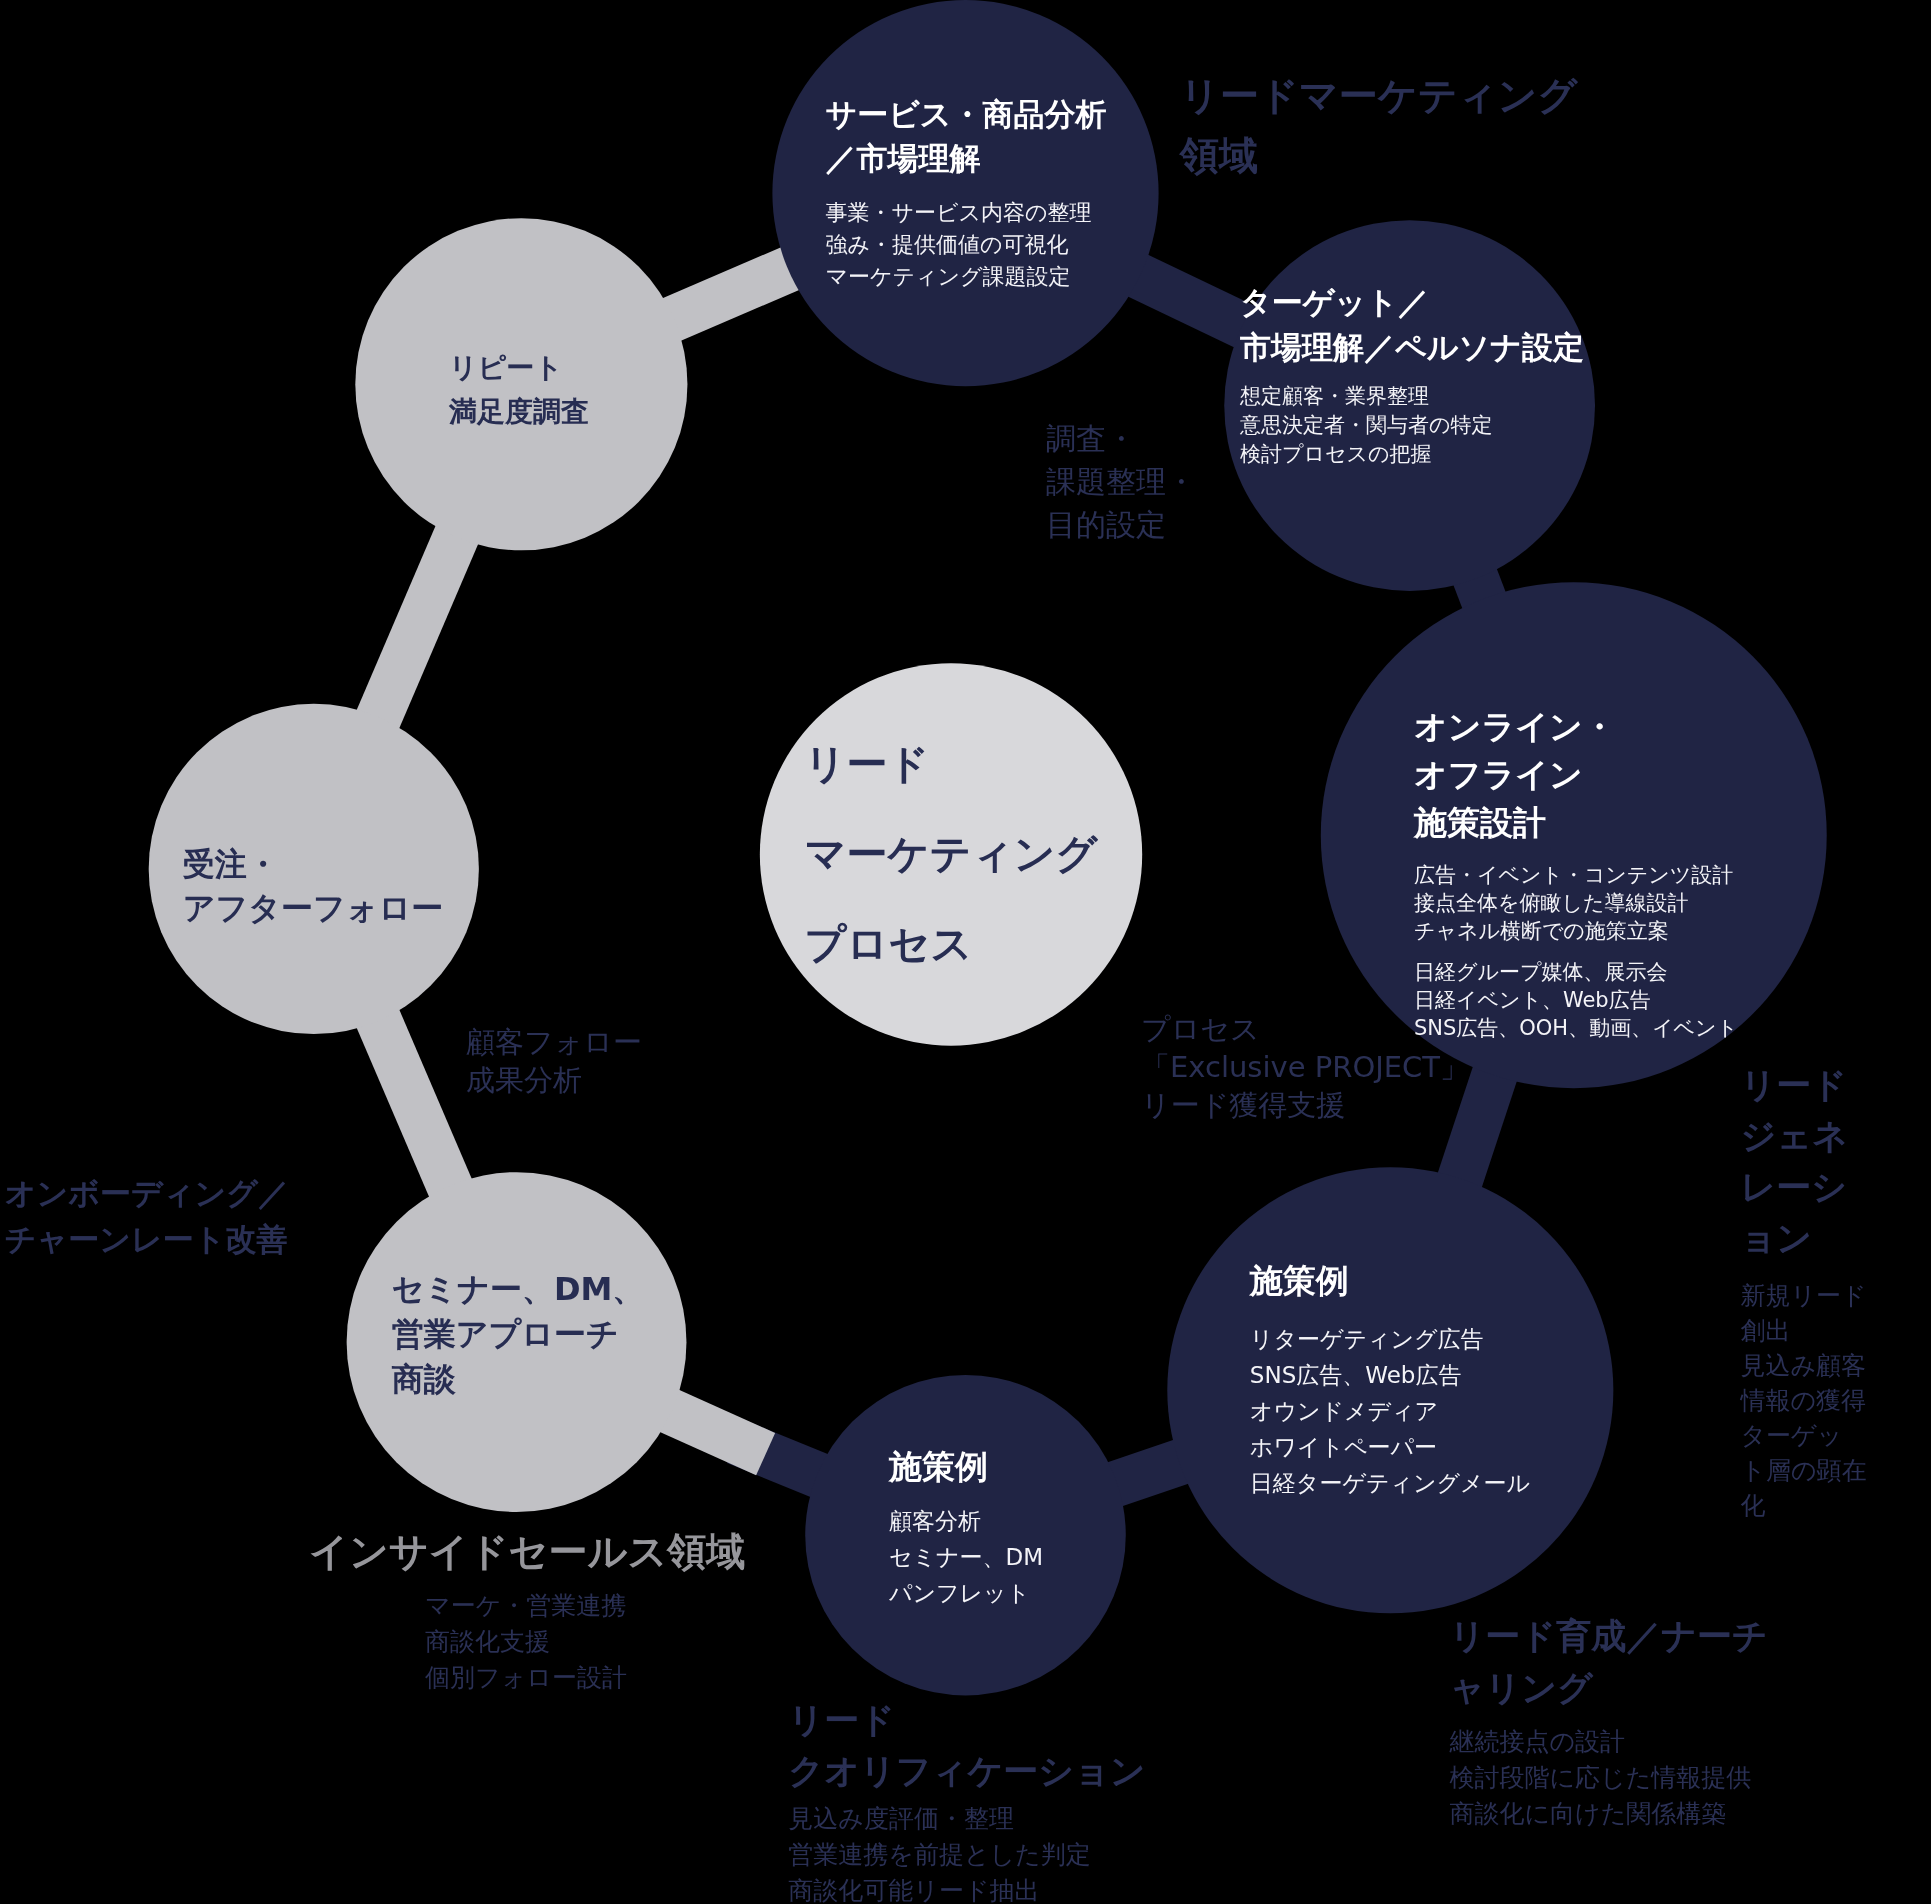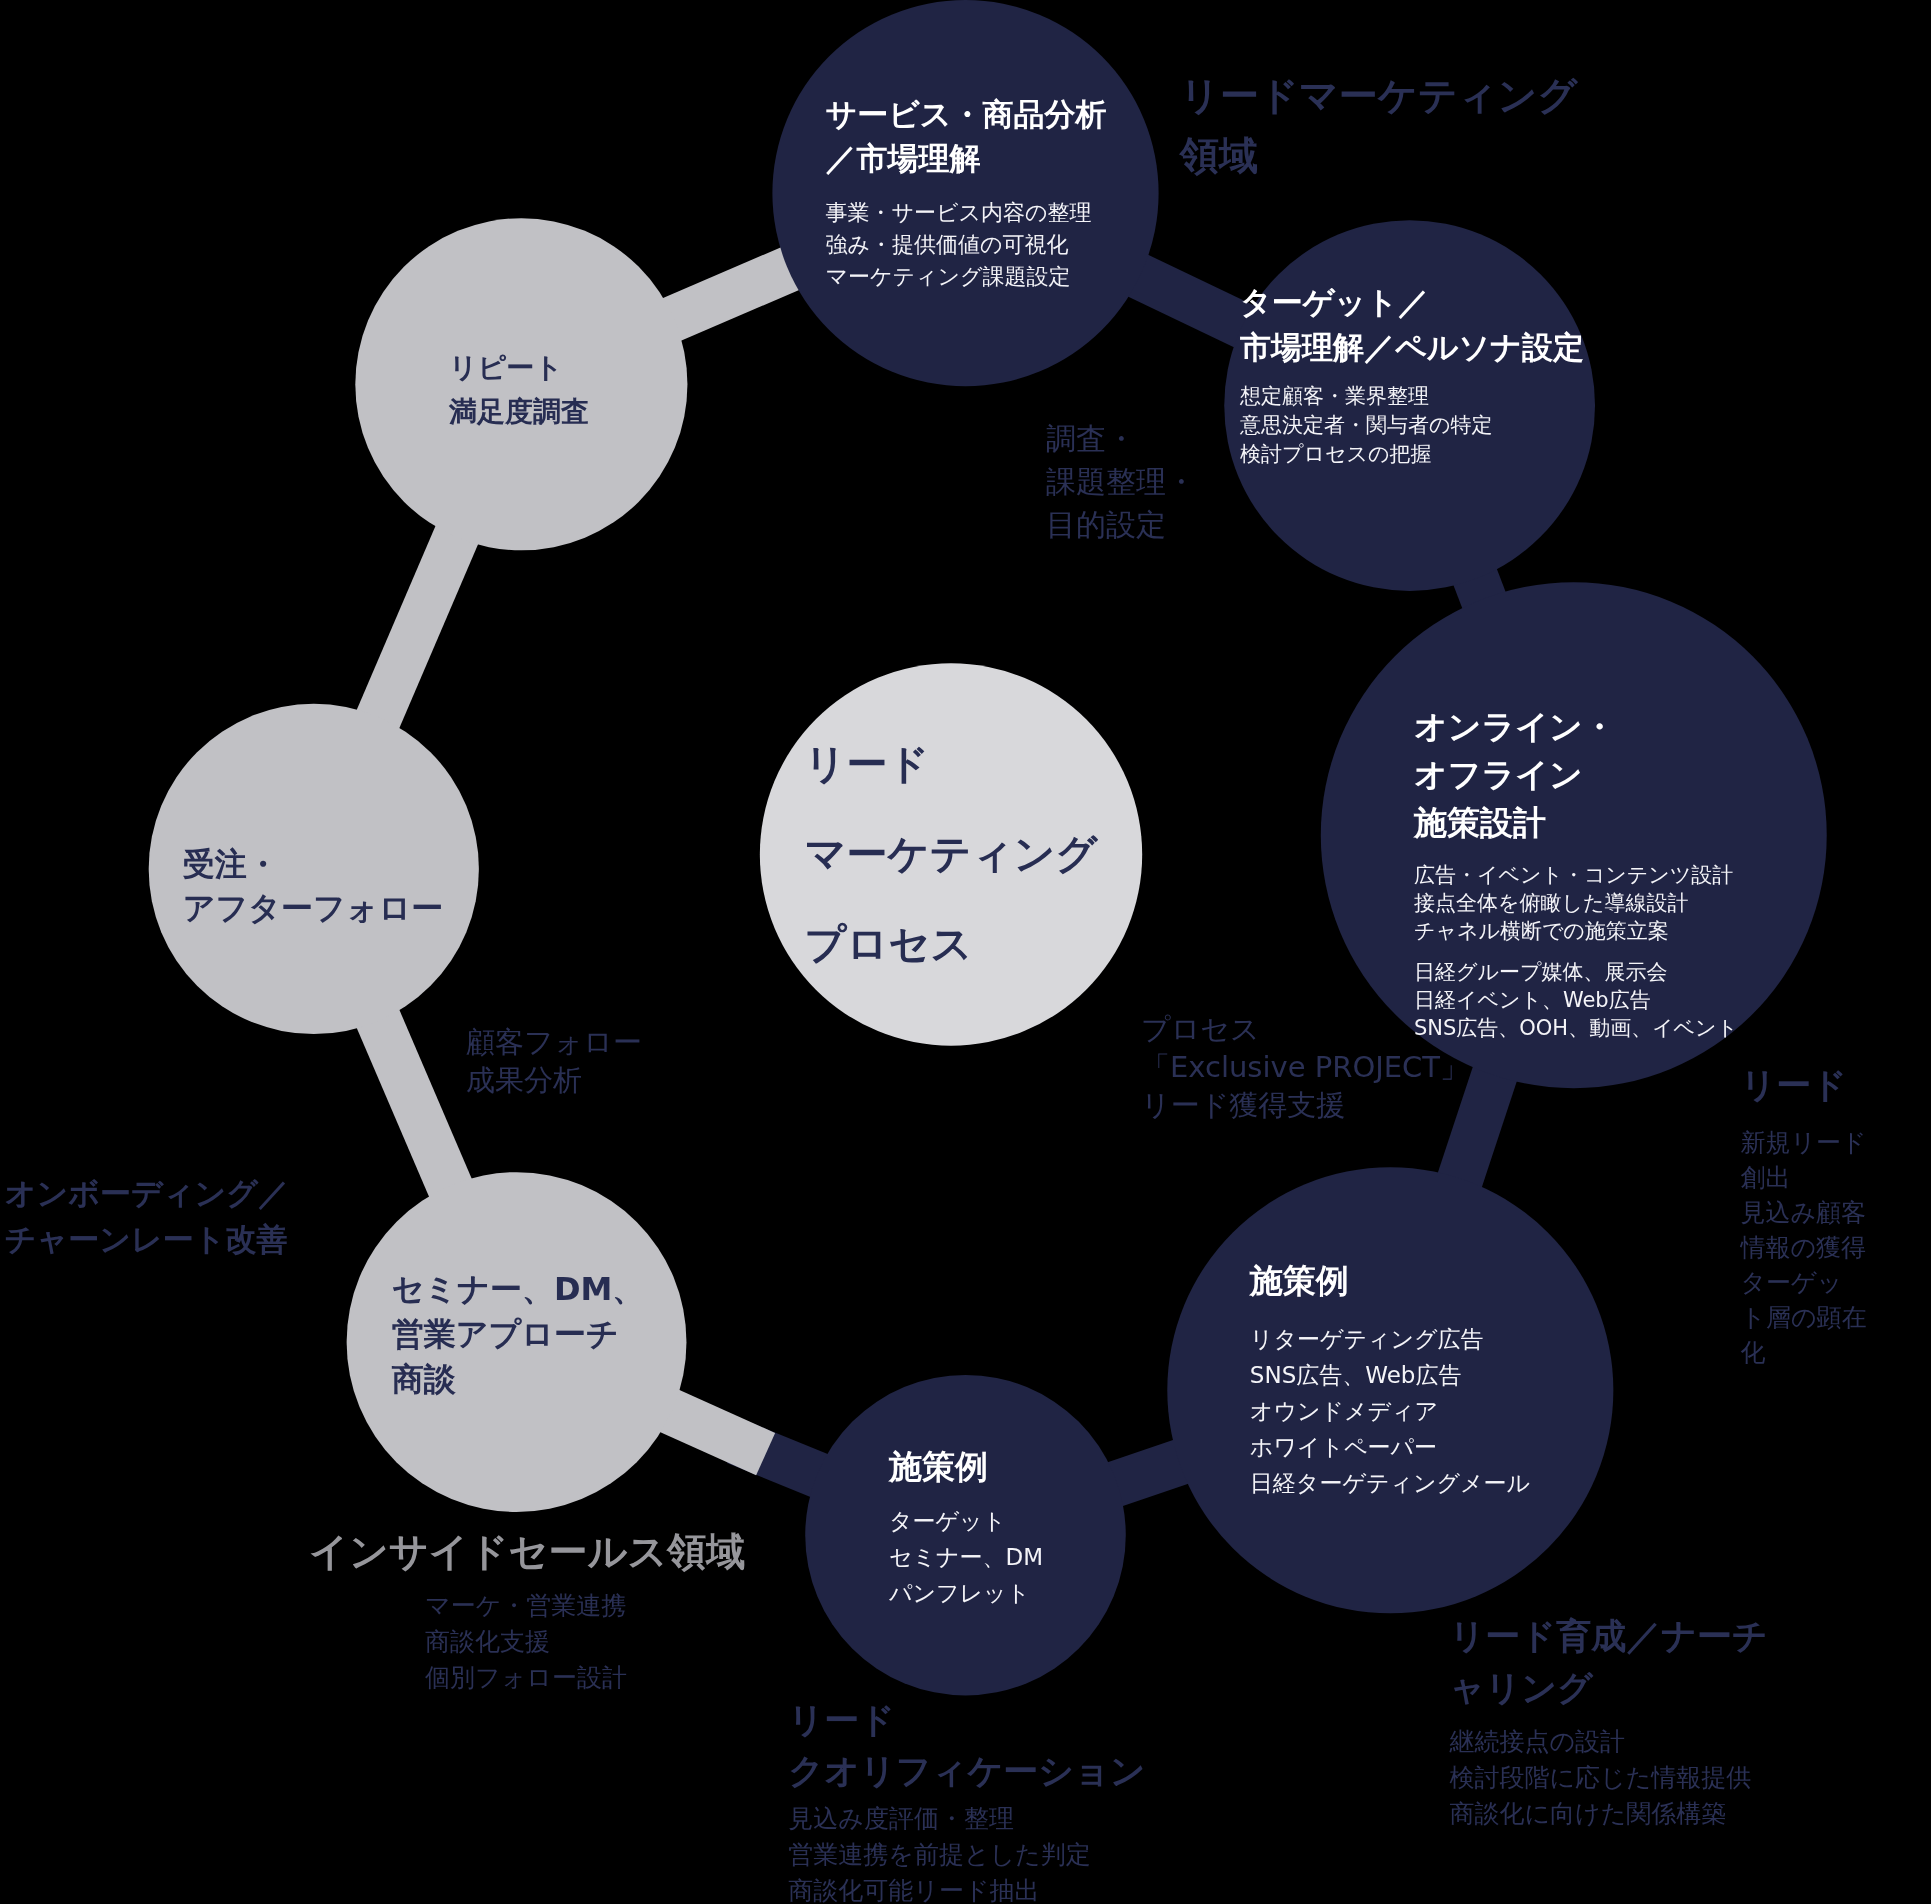--- a/index.html
+++ b/index.html
@@ -103,21 +103,21 @@
       <div>ホワイトペーパー</div>
       <div>日経ターゲティングメール</div>
     </div>
   </div>
 
   <div class="abs cx" style="left:966px; top:1446px;">
     <div class="wt" style="font-size:33px; line-height:42px;">
       <div>施策例</div>
     </div>
     <div class="wb" style="font-size:23px; line-height:36px; margin-top:15.4px;">
-      <div>ターゲット</div>
+      <div>顧客分析</div>
       <div>セミナー、DM</div>
       <div>パンフレット</div>
     </div>
   </div>
 
   <div class="abs cx nvc bold" style="left:518px; top:1267px; font-size:32px; line-height:45px;">
     <div>セミナー、DM、</div>
     <div>営業アプローチ</div>
     <div>商談</div>
   </div>
@@ -145,20 +145,21 @@
 
   <div class="abs nv" style="left:1141px; top:1010px; font-size:29px; line-height:38px;">
     <div>プロセス</div>
     <div>「Exclusive PROJECT」</div>
     <div>リード獲得支援</div>
   </div>
 
   <div class="abs cx nv" style="left:1804px; top:1060px;">
     <div class="bold" style="font-size:35px; line-height:51px;">
       <div>リード</div>
+      <div>ジェネレーション</div>
     </div>
     <div style="font-size:25px; line-height:35px; margin-top:13.5px;">
       <div>新規リード創出</div>
       <div>見込み顧客情報の獲得</div>
       <div>ターゲット層の顕在化</div>
     </div>
   </div>
 
   <div class="abs cx nv" style="left:1610px; top:1610px;">
     <div class="bold" style="font-size:35px; line-height:52px;">リード育成／ナーチャリング</div>

